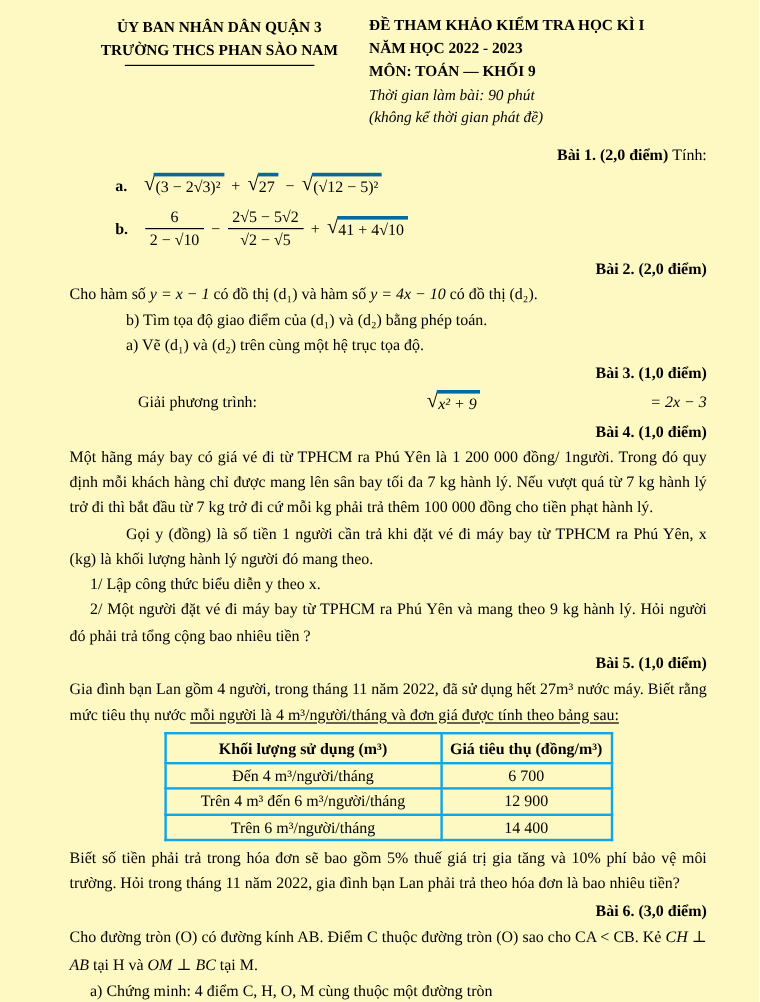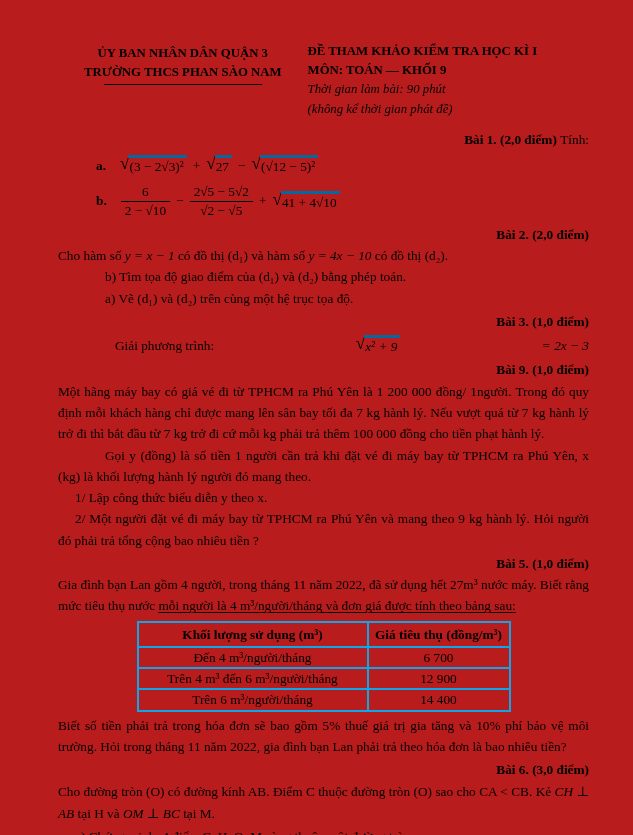--- a/index.html
+++ b/index.html
@@ -1,22 +1,22 @@
 <!DOCTYPE html>
 <html><head>
 <meta charset="utf-8">
 <style>
   * { box-sizing: border-box; }
   html, body { margin: 0; padding: 0; background: #ffffff; }
   .page {
     width: 633px; height: 835px;
-    padding: 42px 44px 8px 58px;
+    padding: 12px 44px 8px 58px;
     font-family: "Liberation Serif", "DejaVu Serif", serif;
     font-size: 13.3px; line-height: 1.6; color: #000;
-    background: #b91c1c; overflow: hidden; position: relative;
+    background: #fef9c3; overflow: hidden; position: relative;
   }
   .bold { font-weight: 700; }
   .mathit { font-style: italic; }
   .uline { text-decoration: underline; text-underline-offset: 2px; }
 
   
   .header { display: flex; margin-bottom: 10px; }
   .h-left { width: 47%; text-align: center; font-weight: 700; font-size: 12.8px; line-height: 1.5; padding-top: 2px; }
   .h-right { width: 53%; text-align: left; font-size: 12.8px; line-height: 1.5; }
   .h-bold { font-weight: 700; }
@@ -59,20 +59,21 @@
 <div class="page">
 
   <div class="header">
     <div class="h-left">
       <div>ỦY BAN NHÂN DÂN QUẬN 3</div>
       <div>TRƯỜNG THCS PHAN SÀO NAM</div>
       <div class="school-underline"></div>
     </div>
     <div class="h-right">
       <div class="h-bold">ĐỀ THAM KHẢO KIỂM TRA HỌC KÌ I</div>
+      <div class="h-bold">NĂM HỌC 2022 - 2023</div>
       <div class="h-bold">MÔN: TOÁN — KHỐI 9</div>
       <div class="h-italic">Thời gian làm bài: 90 phút</div>
       <div class="h-italic">(không kể thời gian phát đề)</div>
     </div>
   </div>
 
   <div class="bai-line"><span class="bold">Bài 1. (2,0 điểm)</span> <span class="plain">Tính:</span></div>
 
   <div class="formula-row">
     <span class="flabel">a.</span>
@@ -118,21 +119,21 @@
   <div class="bai-line">Bài 3. (1,0 điểm)</div>
   <div class="eqline pl57">
     <span>Giải phương trình:</span>
     <span class="sqrt">
         <span class="rad">√</span>
         <span class="radicand mathit">x² + 9</span>
       </span>
     <span class="mathit">= 2x − 3</span>
   </div>
 
-  <div class="bai-line">Bài 9. (1,0 điểm)</div>
+  <div class="bai-line">Bài 4. (1,0 điểm)</div>
   <div class="just">Một hãng máy bay có giá vé đi từ TPHCM ra Phú Yên là 1 200 000 đồng/ 1người. Trong đó quy định mỗi khách hàng chỉ được mang lên sân bay tối đa 7 kg hành lý. Nếu vượt quá từ 7 kg hành lý trở đi thì bắt đầu từ 7 kg trở đi cứ mỗi kg phải trả thêm 100 000 đồng cho tiền phạt hành lý.</div>
   <div class="just indent47">Gọi y (đồng) là số tiền 1 người cần trả khi đặt vé đi máy bay từ TPHCM ra Phú Yên, x (kg) là khối lượng hành lý người đó mang theo.</div>
   <div class="indent17">1/ Lập công thức biểu diễn y theo x.</div>
   <div class="just indent17">2/ Một người đặt vé đi máy bay từ TPHCM ra Phú Yên và mang theo 9 kg hành lý. Hỏi người đó phải trả tổng cộng bao nhiêu tiền ?</div>
 
   <div class="bai-line">Bài 5. (1,0 điểm)</div>
   <div class="just"><span>Gia đình bạn Lan gồm 4 người, trong tháng 11 năm 2022, đã sử dụng hết 27m³ nước máy. Biết rằng mức tiêu thụ nước </span><span class="uline">mỗi người là 4 m³/người/tháng và đơn giá được tính theo bảng sau:</span></div>
 
   <table class="water">
     <thead>

